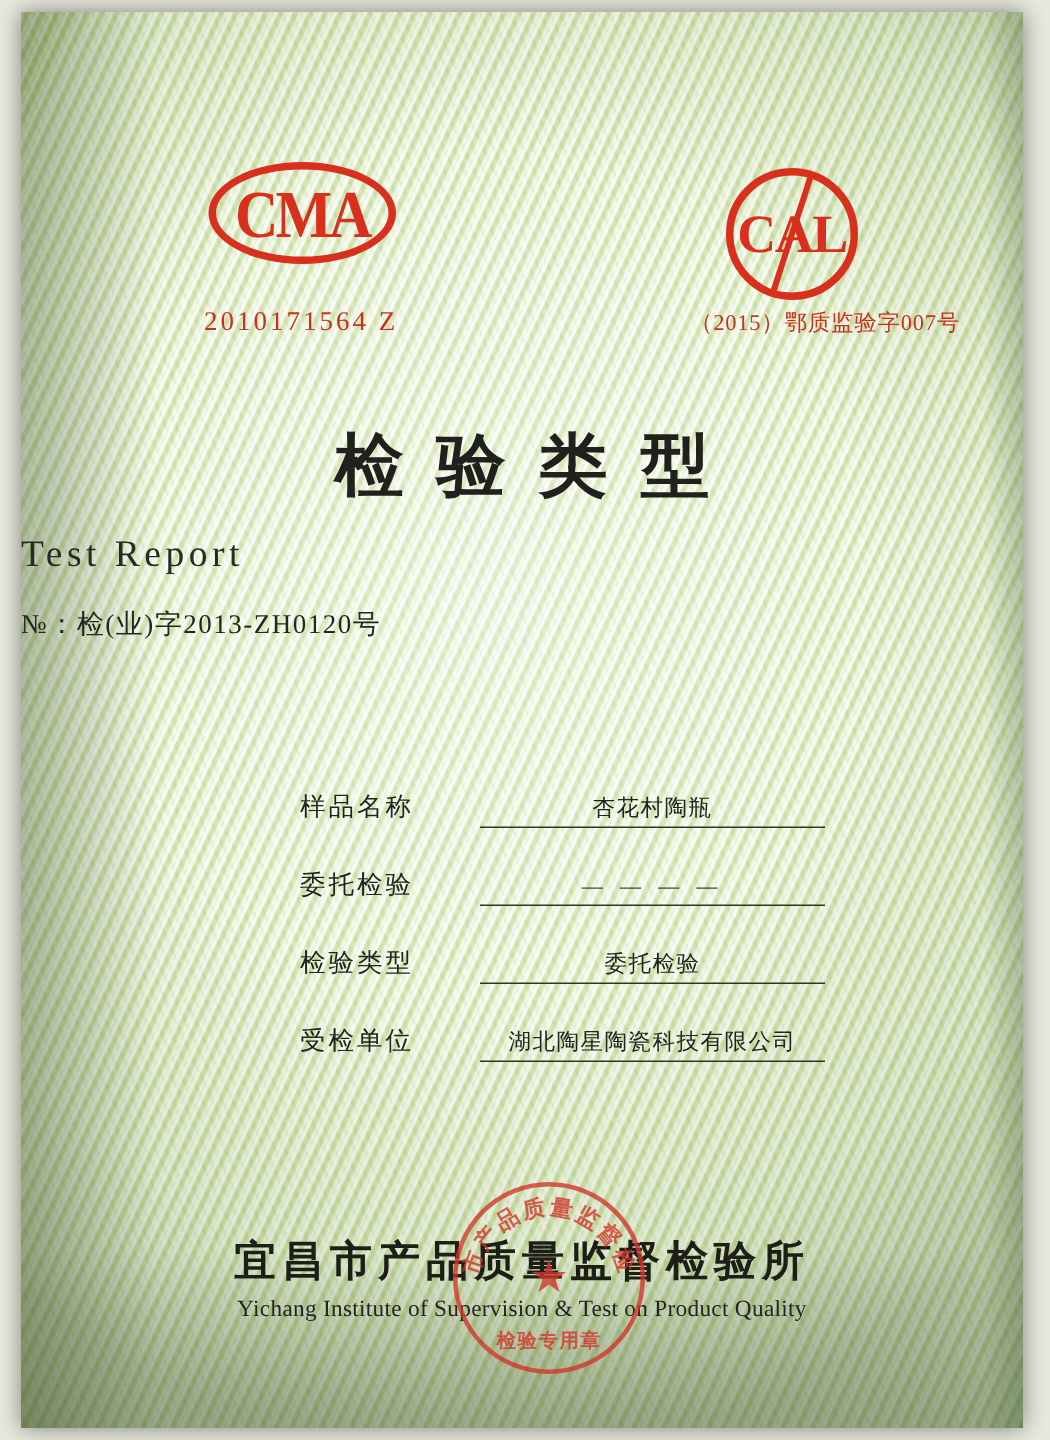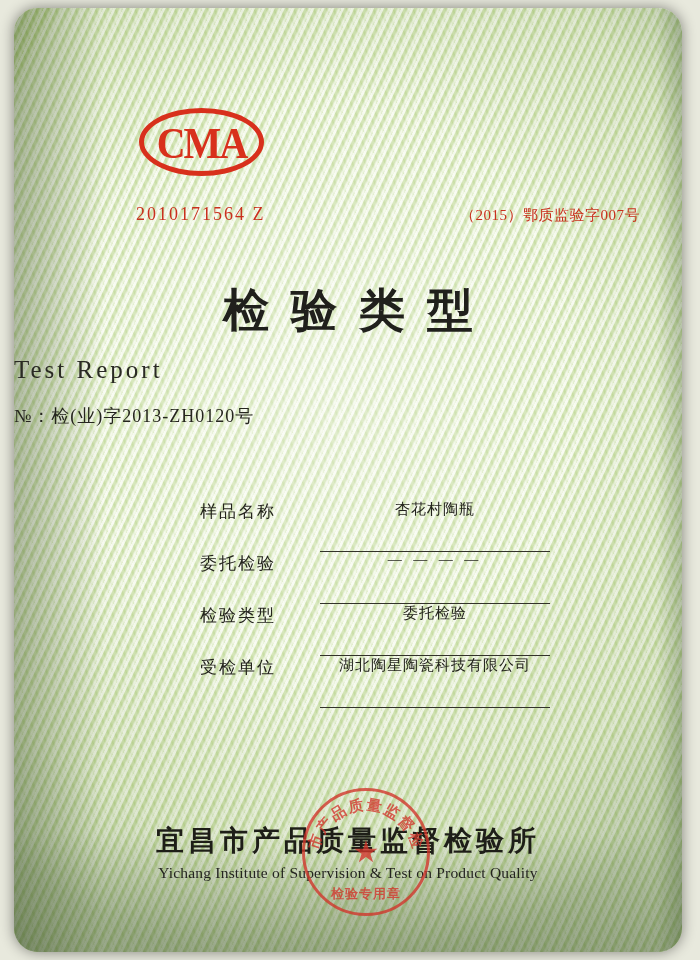--- a/index.html
+++ b/index.html
@@ -31,21 +31,20 @@
     height: 944px;
     background:
       linear-gradient(118deg,
         rgba(255,255,255,0.55) 0px,
         rgba(255,255,255,0.0) 16px,
         rgba(255,255,255,0.0) 30px,
         rgba(255,255,255,0.45) 44px);
     background-color: #cbe09a;
     box-shadow: 0 0 14px rgba(0,0,0,0.45);
     overflow: hidden;
-    border-radius: 24px;
   }
 
   
   #texture {
     position: absolute;
     inset: 0;
     background-image:
       repeating-linear-gradient(115deg,
         rgba(255,255,255,0.70) 0px,
         rgba(255,255,255,0.70) 2px,
@@ -213,20 +212,21 @@
 
   
   #fields {
     position: absolute;
     left: 186px;
     top: 492px;
     width: 350px;
   }
   .field-row {
     display: flex;
+    align-items: flex-end;
     height: 52px;
     gap: 36px;
   }
   .field-label {
     font-family: "DejaVu Serif", serif;
     font-size: 17px;
     letter-spacing: 2px;
     color: #23231d;
     white-space: nowrap;
     padding-bottom: 3px;
@@ -334,20 +334,25 @@
     <div id="texture"></div>
 
     <div class="content">
 
       <div class="mark" id="cma-mark">
         <div class="ellipse"></div>
         <div class="letters">CMA</div>
       </div>
       <div class="mark-code" id="cma-code">2010171564 Z</div>
 
+      <div class="mark" id="cal-mark">
+        <div class="ring"></div>
+        <div class="slash"></div>
+        <div class="letters">CAL</div>
+      </div>
       <div class="mark-code" id="cal-code">（2015）鄂质监验字007号</div>
 
       <div id="title-cn">检验类型</div>
       <div id="title-en">Test  Report</div>
       <div id="report-no">№：检(业)字2013-ZH0120号</div>
 
       <div id="fields">
         <div class="field-row">
           <div class="field-label">样品名称</div>
           <div class="field-value">杏花村陶瓶</div>

